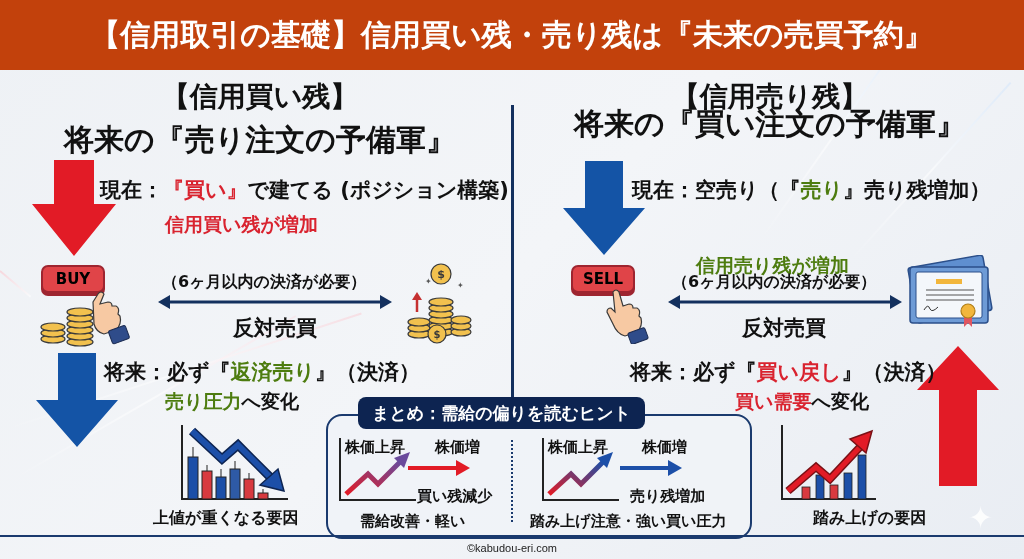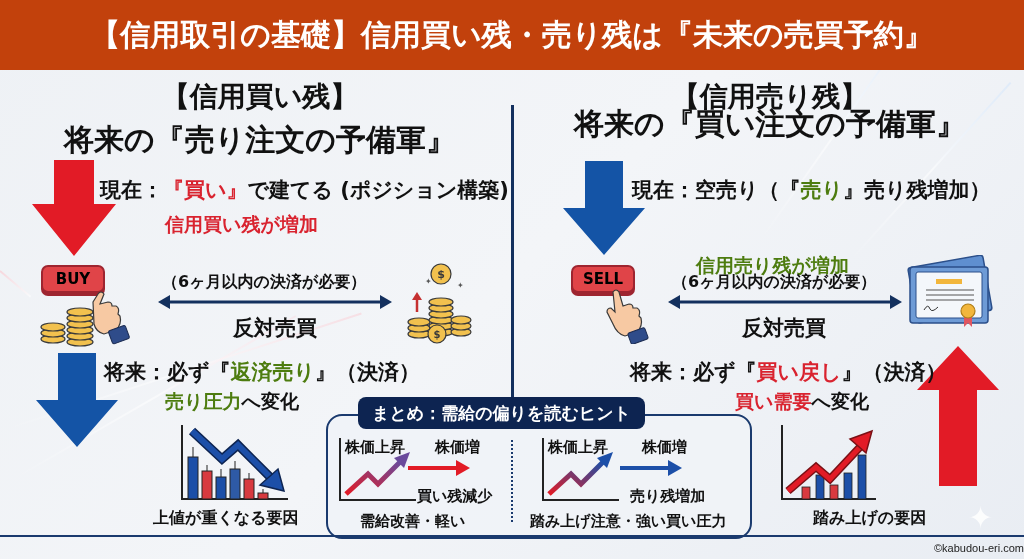--- a/index.html
+++ b/index.html
@@ -49,21 +49,21 @@
   .summary-label {
     position: absolute; left: 358px; top: 397px; height: 32px; padding: 0 14px;
     background: #0d2451; color: #fff; font-size: 17px; font-weight: bold;
     border-radius: 8px; display: flex; align-items: center; white-space: nowrap;
   }
   .footer-line {
     position: absolute; left: 0; top: 535px; width: 1024px; height: 2px; background: #1a3a6e;
   }
   .footer {
     position: absolute; left: 0; top: 538px; width: 1024px; height: 21px;
-    text-align: right; font-size: 11px; color: #222;
+    text-align: center; font-size: 11px; color: #222;
     font-family: "Liberation Sans", sans-serif; line-height: 20px;
   }
 </style>
 </head>
 <body>
 
 <div class="bg-streak" style="left:0;top:430px;width:380px;background:linear-gradient(90deg,rgba(255,255,255,0),#fff,rgba(255,180,190,0.6));transform:rotate(-18deg);"></div>
 <div class="bg-streak" style="left:10px;top:480px;width:330px;background:linear-gradient(90deg,rgba(255,255,255,0),#fff,rgba(255,200,210,0.5));transform:rotate(-30deg);"></div>
 <div class="bg-streak" style="left:0;top:270px;width:40px;background:linear-gradient(90deg,rgba(255,180,190,0.8),#fff);transform:rotate(40deg);"></div>
 <div class="bg-streak" style="left:760px;top:240px;width:260px;background:linear-gradient(90deg,rgba(255,255,255,0),#fff,rgba(190,220,255,0.6));transform:rotate(-55deg);"></div>

